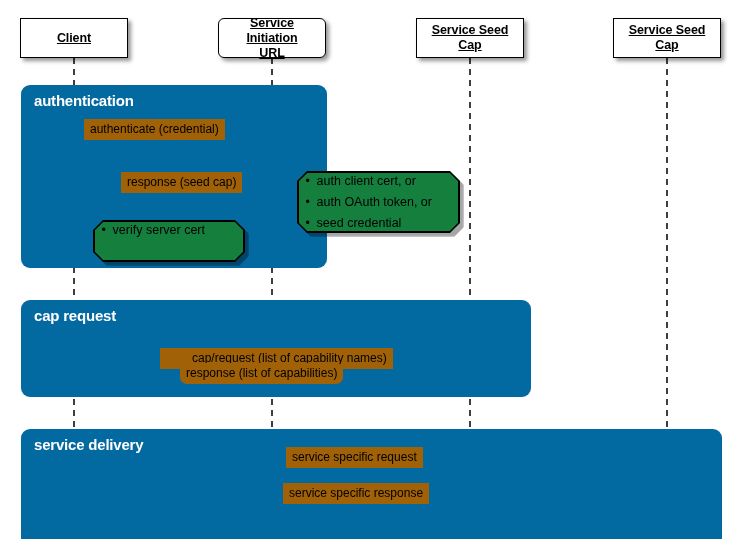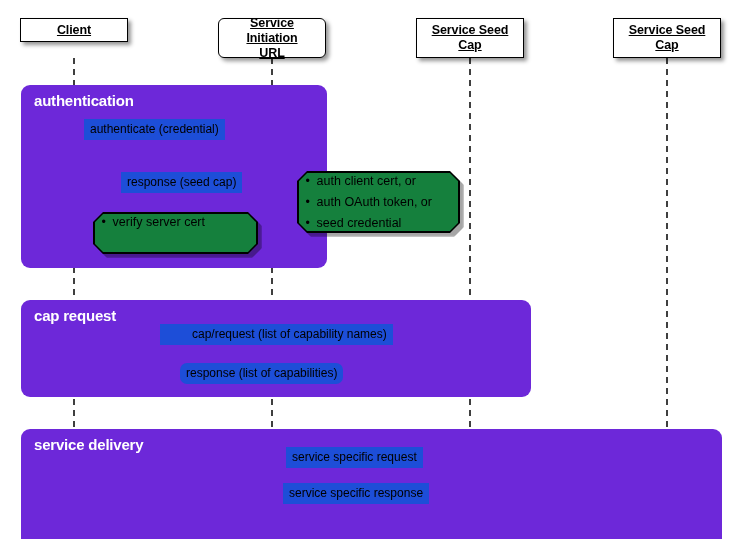--- a/index.html
+++ b/index.html
@@ -46,39 +46,39 @@
     line-height: 15px;
     text-decoration: underline;
     letter-spacing: -0.1px;
     padding: 0 4px;
   }
 
   
   .fragment {
     position: absolute;
     box-sizing: border-box;
-    background: #6d28d9;
+    background: #0369a1;
     border-radius: 9px;
     z-index: 1;
   }
   .fragment-label {
     position: absolute;
     left: 13px;
     top: 7px;
     font-size: 15px;
     font-weight: bold;
     color: #ffffff;
     letter-spacing: -0.2px;
     white-space: nowrap;
   }
 
   
   .msg-label {
     position: absolute;
-    background: #1d4ed8;
+    background: #a16207;
     color: #000000;
     font-size: 12px;
     line-height: 14px;
     padding: 3px 6px 4px 6px;
     white-space: nowrap;
     z-index: 5;
   }
 
   
   .note {
@@ -186,21 +186,21 @@
   </div>
 
   <div class="fragment" style="left:21px; top:300px; width:510px; height:97px;border-radius:9px;">
     <span class="fragment-label">cap request</span>
   </div>
 
   <div class="fragment" style="left:21px; top:429px; width:701px; height:122px;">
     <span class="fragment-label">service delivery</span>
   </div>
 
-  <div class="participant" style="left:20px; top:18px; width:108px; height:24px;">
+  <div class="participant" style="left:20px; top:18px; width:108px; height:40px;">
     <span class="participant-label">Client</span>
   </div>
 
   <div class="participant" style="left:218px; top:18px; width:108px; height:40px;border-radius:6px;">
     <span class="participant-label">
       <span>Service Initiation</span><br>
       <span>URL</span>
     </span>
   </div>
 
@@ -215,39 +215,39 @@
     <span class="participant-label">
       <span>Service Seed</span><br>
       <span>Cap</span>
     </span>
   </div>
 
   <div class="msg-label" style="left:84px; top:119px;">authenticate (credential)</div>
 
   <div class="msg-label" style="left:121px; top:172px;">response (seed cap)</div>
 
-  <div class="msg-label" style="left:160px; top:324px;padding-left:32px;">cap/request (list of capability names)</div>
+  <div class="msg-label" style="left:160px; top:348px;padding-left:32px;">cap/request (list of capability names)</div>
 
   <div class="msg-label" style="left:180px; top:363px;border-radius:7px;">response (list of capabilities)</div>
 
   <div class="msg-label" style="left:286px; top:447px;">service specific request</div>
 
   <div class="msg-label" style="left:283px; top:483px;">service specific response</div>
 
   <div class="note" style="left:297px; top:171px; width:163px; height:62px;">
     <div class="note-shadow"></div>
     <div class="note-body"></div>
     <div class="note-inner">
       <div class="note-line">auth client cert, or</div>
       <div class="note-line">auth OAuth token, or</div>
       <div class="note-line">seed credential</div>
     </div>
   </div>
 
-  <div class="note" style="left:93px; top:212px; width:165px; height:42px;">
+  <div class="note" style="left:93px; top:220px; width:152px; height:42px;">
     <div class="note-shadow"></div>
     <div class="note-body"></div>
     <div class="note-inner">
       <div class="note-line">verify server cert</div>
     </div>
   </div>
 
 </div>
 
 </body></html>

